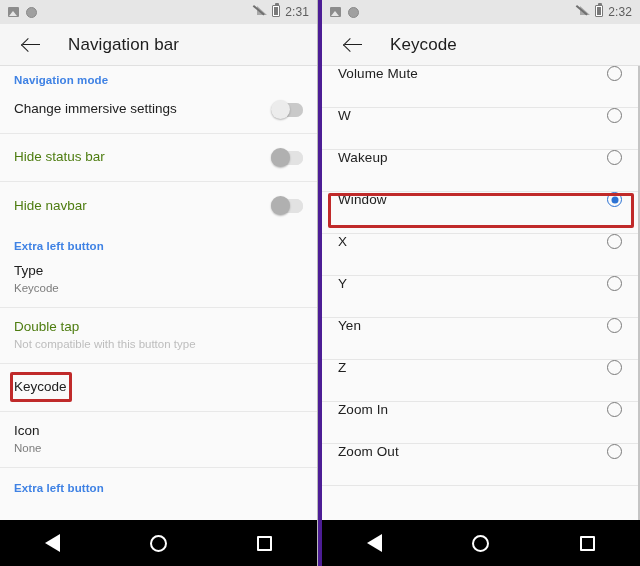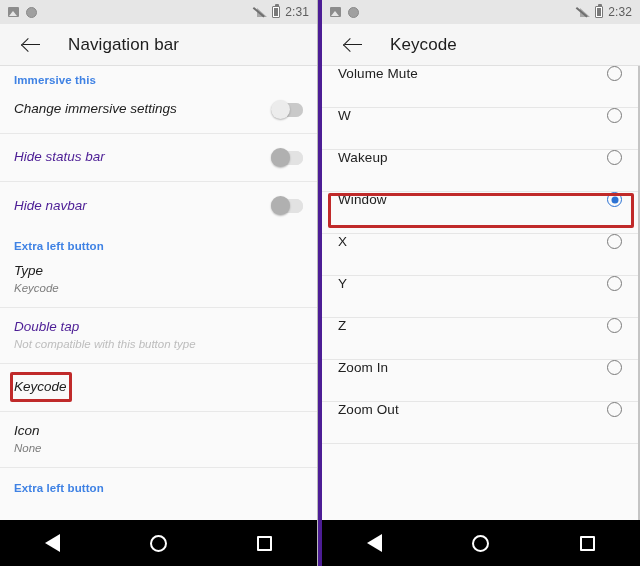--- a/index.html
+++ b/index.html
@@ -35,21 +35,21 @@
     height: 24px;
     flex: 0 0 24px;
     background: #e6e6e6;
     display: flex;
     align-items: center;
     padding: 0 8px;
     color: #6b6b6b;
     font-size: 11px;
   }
   .sb-left { display: flex; align-items: center; gap: 7px; }
-  .sb-right { margin-left: auto; display: flex; align-items: center; gap: 5px; }
+  .sb-right { margin-left: auto; display: flex; gap: 5px; }
   .ic-photo {
     width: 11px; height: 10px;
     background: #8c8c8c;
     border-radius: 1px;
     position: relative;
   }
   .ic-photo::after {
     content: "";
     position: absolute; left: 1px; bottom: 1px;
     width: 0; height: 0;
@@ -159,33 +159,33 @@
     letter-spacing: .1px;
   }
   .row {
     position: relative;
     padding: 0 14px;
     display: flex;
     align-items: center;
     border-bottom: 1px solid #e8e8e8;
     background: #fafafa;
   }
-  .row .texts { display: flex; flex-direction: column; justify-content: center; font-style: italic; }
+  .row .texts { display: flex; flex-direction: column; justify-content: center; }
   .row .title {
     font-size: 13.5px;
     color: #202020;
     line-height: 1.25;
   }
   .row .sub {
     font-size: 11.5px;
     color: #7d7d7d;
     line-height: 1.3;
     margin-top: 1px;
   }
-  .row.disabled .title { color: #4c1d95; }
+  .row.disabled .title { color: #4d7c0f; }
   .row.disabled .sub { color: #bdbdbd; }
   .row.no-border { border-bottom: none; gap: 40px; }
 
   .toggle {
     margin-left: auto;
     width: 32px; height: 14px;
     border-radius: 7px;
     background: #dedede;
     position: relative;
     flex: 0 0 32px;
@@ -320,21 +320,21 @@
       </div>
     </div>
 
     <div class="actionbar">
       <div class="back-arrow"></div>
       <div class="ab-title">Navigation bar</div>
     </div>
 
     <div class="body">
 
-      <div class="sec-head">Immersive this</div>
+      <div class="sec-head">Navigation mode</div>
 
       <div class="row r-immersive">
         <div class="texts">
           <span class="title">Change immersive settings</span>
         </div>
         <div class="toggle">
           <div class="track-r"></div>
           <div class="thumb"></div>
         </div>
       </div>
@@ -439,20 +439,24 @@
       </div>
       <div class="listrow">
         <span class="lbl">X</span>
         <span class="radio"></span>
       </div>
       <div class="listrow">
         <span class="lbl">Y</span>
         <span class="radio"></span>
       </div>
       <div class="listrow">
+        <span class="lbl">Yen</span>
+        <span class="radio"></span>
+      </div>
+      <div class="listrow">
         <span class="lbl">Z</span>
         <span class="radio"></span>
       </div>
       <div class="listrow">
         <span class="lbl">Zoom In</span>
         <span class="radio"></span>
       </div>
       <div class="listrow">
         <span class="lbl">Zoom Out</span>
         <span class="radio"></span>

